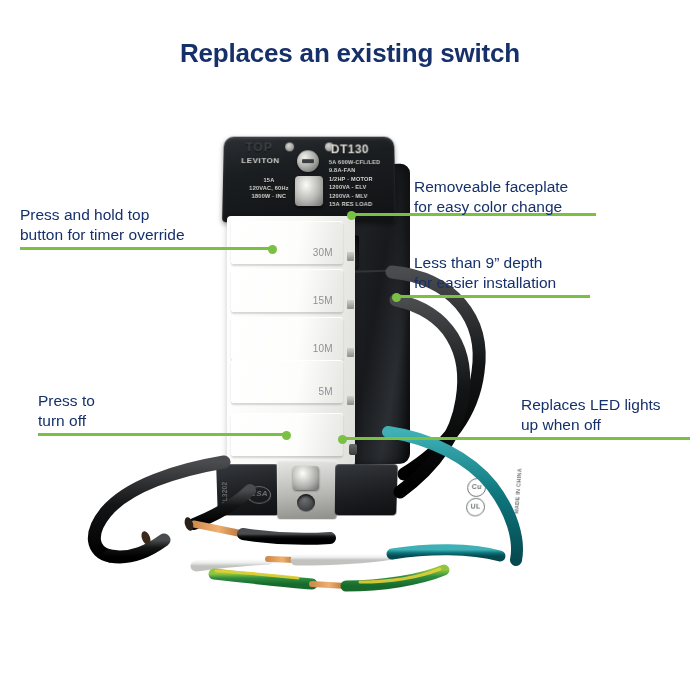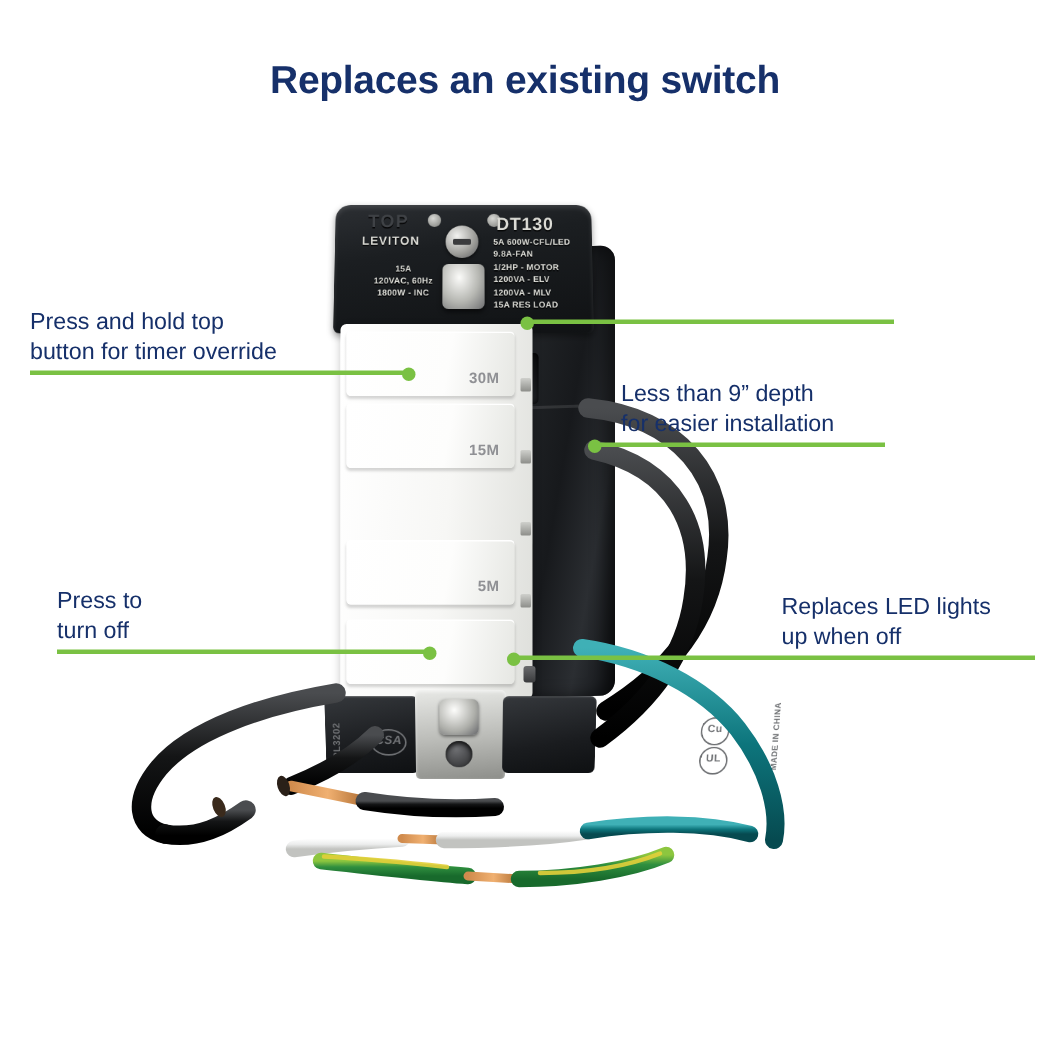--- a/index.html
+++ b/index.html
@@ -187,21 +187,21 @@
     height: 43px;
     background: linear-gradient(100deg,#ffffff 0%,#fdfdfc 60%,#e6e7e3 100%);
     border-radius: 3px;
     box-shadow: 0 2px 2px rgba(0,0,0,.16), inset 0 1px 0 #fff;
   }
   .btn span {
     position:absolute;
     right: 10px;
     bottom: 6px;
     font-size: 10px;
-    font-weight: bold;
+    font-weight: normal;
     color: #8f9094;
     letter-spacing: .3px;
   }
   .btn.b1 { top: 5px; }
   .btn.b2 { top: 53px; text-align: right; }
   .btn.b3 { top: 101px; }
   .btn.b4 { top: 144px; }
   .btn.b5 { top: 197px; }
 
   
@@ -350,20 +350,23 @@
 1200VA - MLV
 15A RES LOAD</div>
     </div>
 
     <div class="faceplate">
       <div class="btn b1">
         <span>30M</span>
       </div>
       <div class="btn b2">
         <span>15M</span>
+      </div>
+      <div class="btn b3">
+        <span>10M</span>
       </div>
       <div class="btn b4">
         <span>5M</span>
       </div>
       <div class="btn b5">
         <span></span>
       </div>
       <div class="tab t1"></div>
       <div class="tab t2"></div>
       <div class="tab t3"></div>
@@ -458,20 +461,22 @@
 
   <div class="leader" style="left:341px; top:437px; width:349px;"></div>
   <div class="leader-dot" style="left:338px; top:438px;"></div>
 
   <div class="callout-text ct-left" style="left:20px; top:205px; width:220px;">Press and hold top
 button for timer override</div>
 
   <div class="callout-text ct-left" style="left:38px; top:391px; width:180px;">Press to
 turn off</div>
 
+  <div class="callout-text ct-right" style="left:414px; top:177px; width:200px;">Removeable faceplate
+for easy color change</div>
 
   <div class="callout-text ct-right" style="left:414px; top:253px; width:200px;">Less than 9” depth
 for easier installation</div>
 
   <div class="callout-text ct-right" style="left:521px; top:395px; width:180px;">Replaces LED lights
 up when off</div>
 
 </div>
 
 </body></html>

